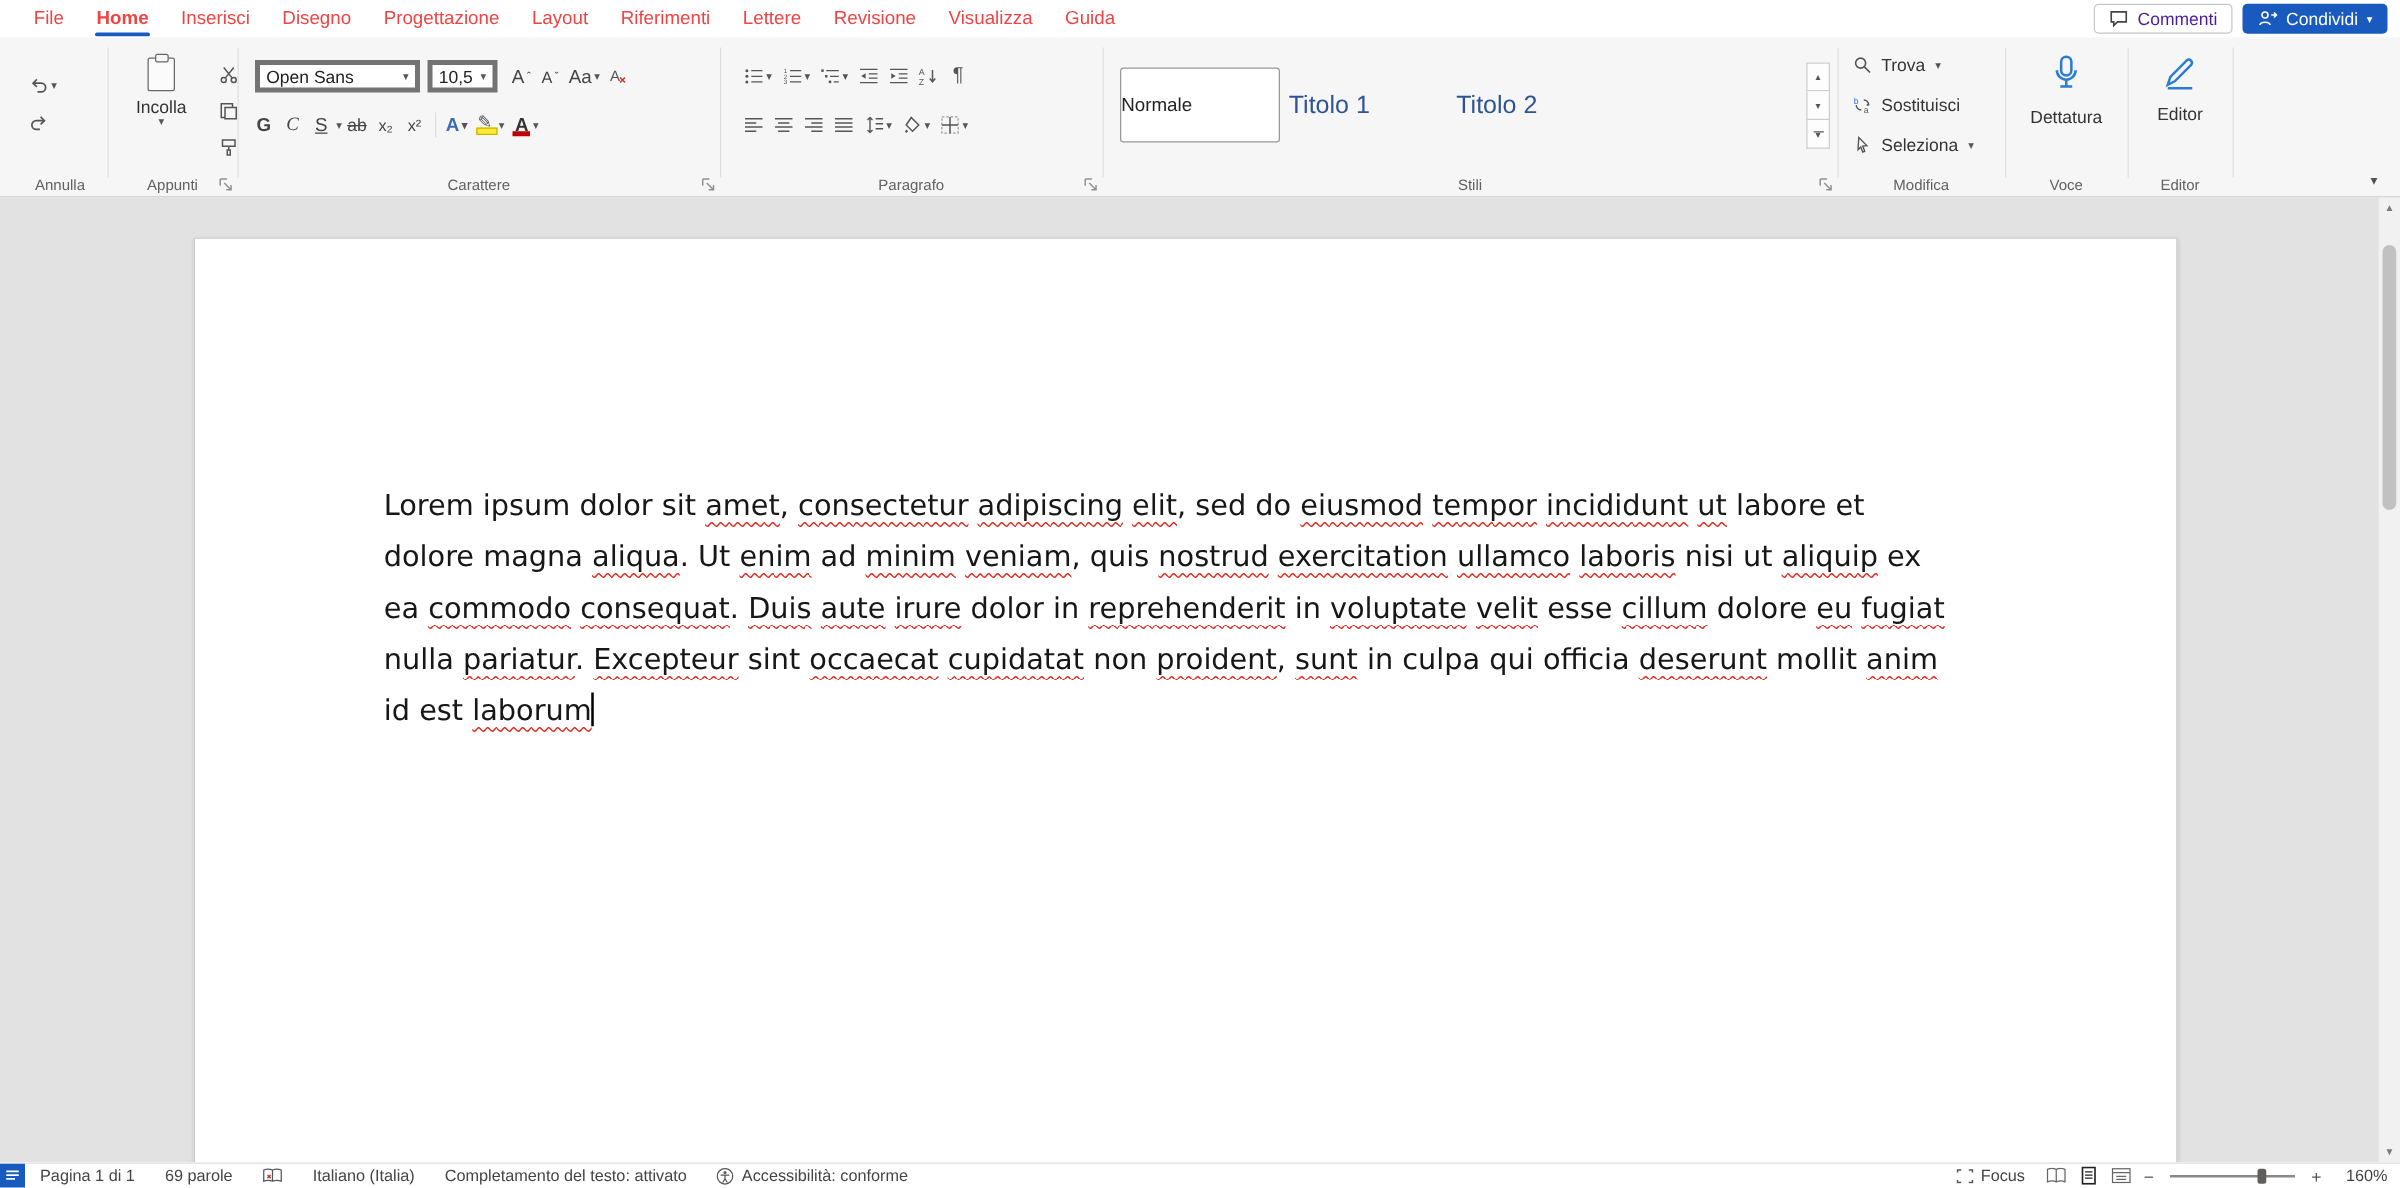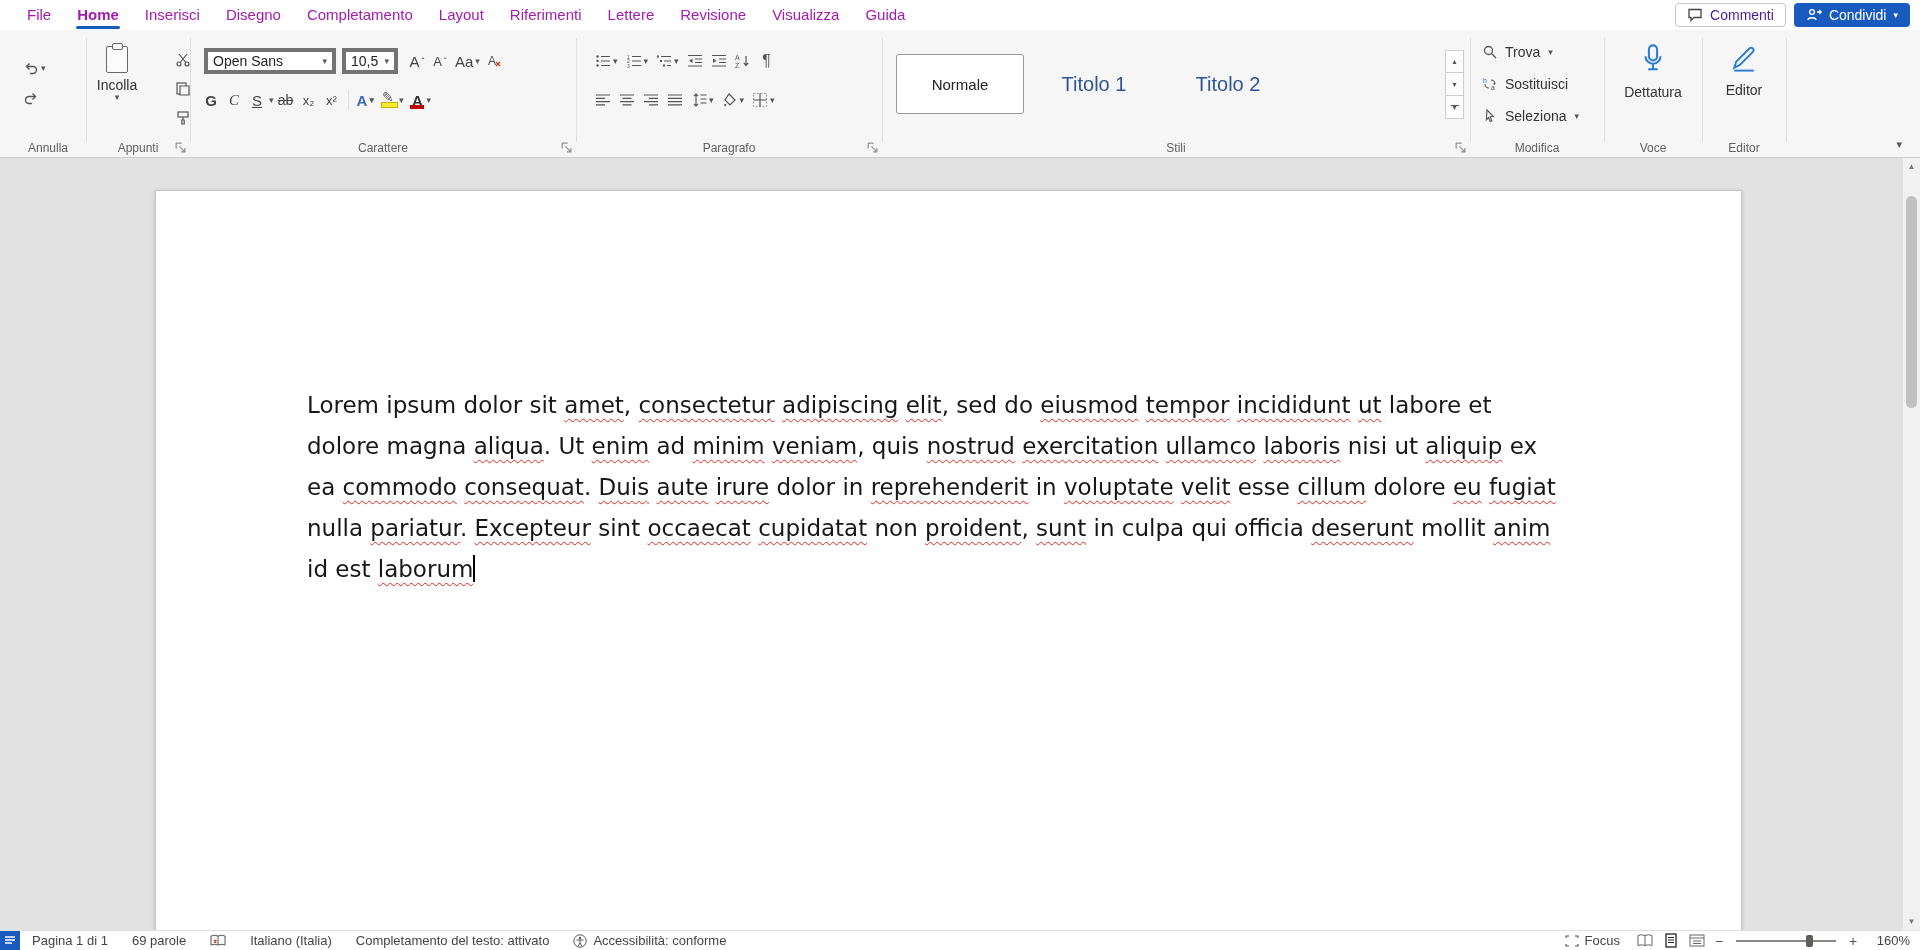--- a/index.html
+++ b/index.html
@@ -3,21 +3,21 @@
 <meta charset="utf-8">
 <style>
   * { margin:0; padding:0; box-sizing:border-box; }
   html,body { width:1920px; height:950px; overflow:hidden; background:#fff;
               font-family:"Liberation Sans", sans-serif; }
   #app { position:relative; width:1920px; height:950px; background:#fff; }
 
   
   .menubar { position:absolute; top:0; left:0; right:0; height:30px; background:#fff;
              display:flex; align-items:center; padding-left:14px; }
-  .menu-item { padding:0 13px; font-size:15px; color:#a21caf; height:30px; line-height:30px;
+  .menu-item { padding:0 13px; font-size:15px; color:#ef4444; height:30px; line-height:30px;
                cursor:default; position:relative; white-space:nowrap;text-align:center; }
   .menu-item.active { font-weight:700; }
   .menu-item.active::after { content:""; position:absolute; left:12px; right:12px; bottom:1px;
                              height:3px; background:#185abd; border-radius:2px; }
   .menubar-right { margin-left:auto; display:flex; align-items:center; gap:8px; padding-right:10px; }
   .btn-comments { display:flex; align-items:center; gap:7px; border:1px solid #c8c6c4;
                   border-radius:4px; background:#fff; height:24px; padding:0 11px; font-size:14px; color:#4c1d95; }
   .btn-share { display:flex; align-items:center; gap:7px; border:none; border-radius:4px;
                background:#185abd; color:#fff; height:24px; padding:0 12px; font-size:14px; }
   .btn-share .chev { color:#fff; }
@@ -35,21 +35,21 @@
           min-width:22px; height:24px; padding:0 3px; border-radius:3px; color:#444;
           font-size:15px; background:transparent; border:none; }
   .icon16 { width:16px; height:16px; display:block; }
   .row { position:absolute; display:flex; align-items:center; }
 
   
   #grp-annulla .row1 { top:26px; left:10px; }
   #grp-annulla .row2 { top:56px; left:10px; }
 
   
-  .paste-big { position:absolute; top:16px; left:4px; width:54px; text-align:center; }
+  .paste-big { position:absolute; top:16px; left:16px; width:54px; text-align:center; }
   .paste-big .clip { margin:0 auto; width:22px; height:27px; border:1.5px solid #6b6967;
                      border-radius:2px; position:relative; background:#fbfbfb; }
   .paste-big .clip::before { content:""; position:absolute; top:-4px; left:5px; width:9px; height:5px;
                              border:1.5px solid #6b6967; border-radius:2px; background:#f6f6f6; }
   .paste-big .plabel { font-size:14px; color:#333; margin-top:4px; }
   .clip-col { position:absolute; top:18px; left:86px; display:flex; flex-direction:column; gap:5px; }
 
   
   .combo { display:flex; align-items:center; justify-content:space-between; background:#fff;
            border:4px solid #737373; height:26px; font-size:14px; color:#222; padding:0 5px; }
@@ -67,21 +67,21 @@
   .hl-ic::after { content:""; position:absolute; bottom:0; left:0; width:15px; height:4px; background:#ffe934; border:1px solid #c5b500; }
   .fc-a { display:inline-block; position:relative; width:14px; height:17px; font-weight:700; color:#333; }
   .fc-a::after { content:""; position:absolute; bottom:0; left:0; width:14px; height:4px; background:#c00000; }
 
   
   #grp-paragrafo .row1 { top:19px; left:16px; gap:2px; }
   #grp-paragrafo .row2 { top:58px; left:16px; gap:2px; }
 
   
   .styles-row { position:absolute; top:24px; left:14px; display:flex; align-items:stretch; gap:6px; }
-  .style-card { width:128px; height:60px; display:flex; align-items:center; justify-content:center;
+  .style-card { width:128px; height:60px; display:flex; align-items:center; justify-content:flex-start;
                 border-radius:3px; font-size:15px; color:#222; background:transparent; border:1px solid transparent; }
   .style-card.selected { background:#fff; border:1px solid #9a9896; }
   .style-h { color:#2f5496; font-size:20px; }
   .style-small { font-size:14px; }
   .styles-arrows { position:absolute; top:20px; right:6px; display:flex; flex-direction:column; }
   .sarr { width:19px; height:23px; border:1px solid #d0cecd; background:#fdfdfd; font-size:8px;
           color:#555; display:flex; align-items:center; justify-content:center; }
   .sarr + .sarr { border-top:none; }
   .gal-more { flex-direction:column; line-height:3px; }
 
@@ -129,21 +129,21 @@
 </head>
 <body>
 
 <div id="app">
 
   <div class="menubar">
     <div class="menu-item">File</div>
     <div class="menu-item active">Home</div>
     <div class="menu-item">Inserisci</div>
     <div class="menu-item">Disegno</div>
-    <div class="menu-item">Completamento</div>
+    <div class="menu-item">Progettazione</div>
     <div class="menu-item">Layout</div>
     <div class="menu-item">Riferimenti</div>
     <div class="menu-item">Lettere</div>
     <div class="menu-item">Revisione</div>
     <div class="menu-item">Visualizza</div>
     <div class="menu-item">Guida</div>
 
     <div class="menubar-right">
       <button class="btn-comments">
         <svg class="icon16" viewBox="0 0 16 16" width="15" height="15">

